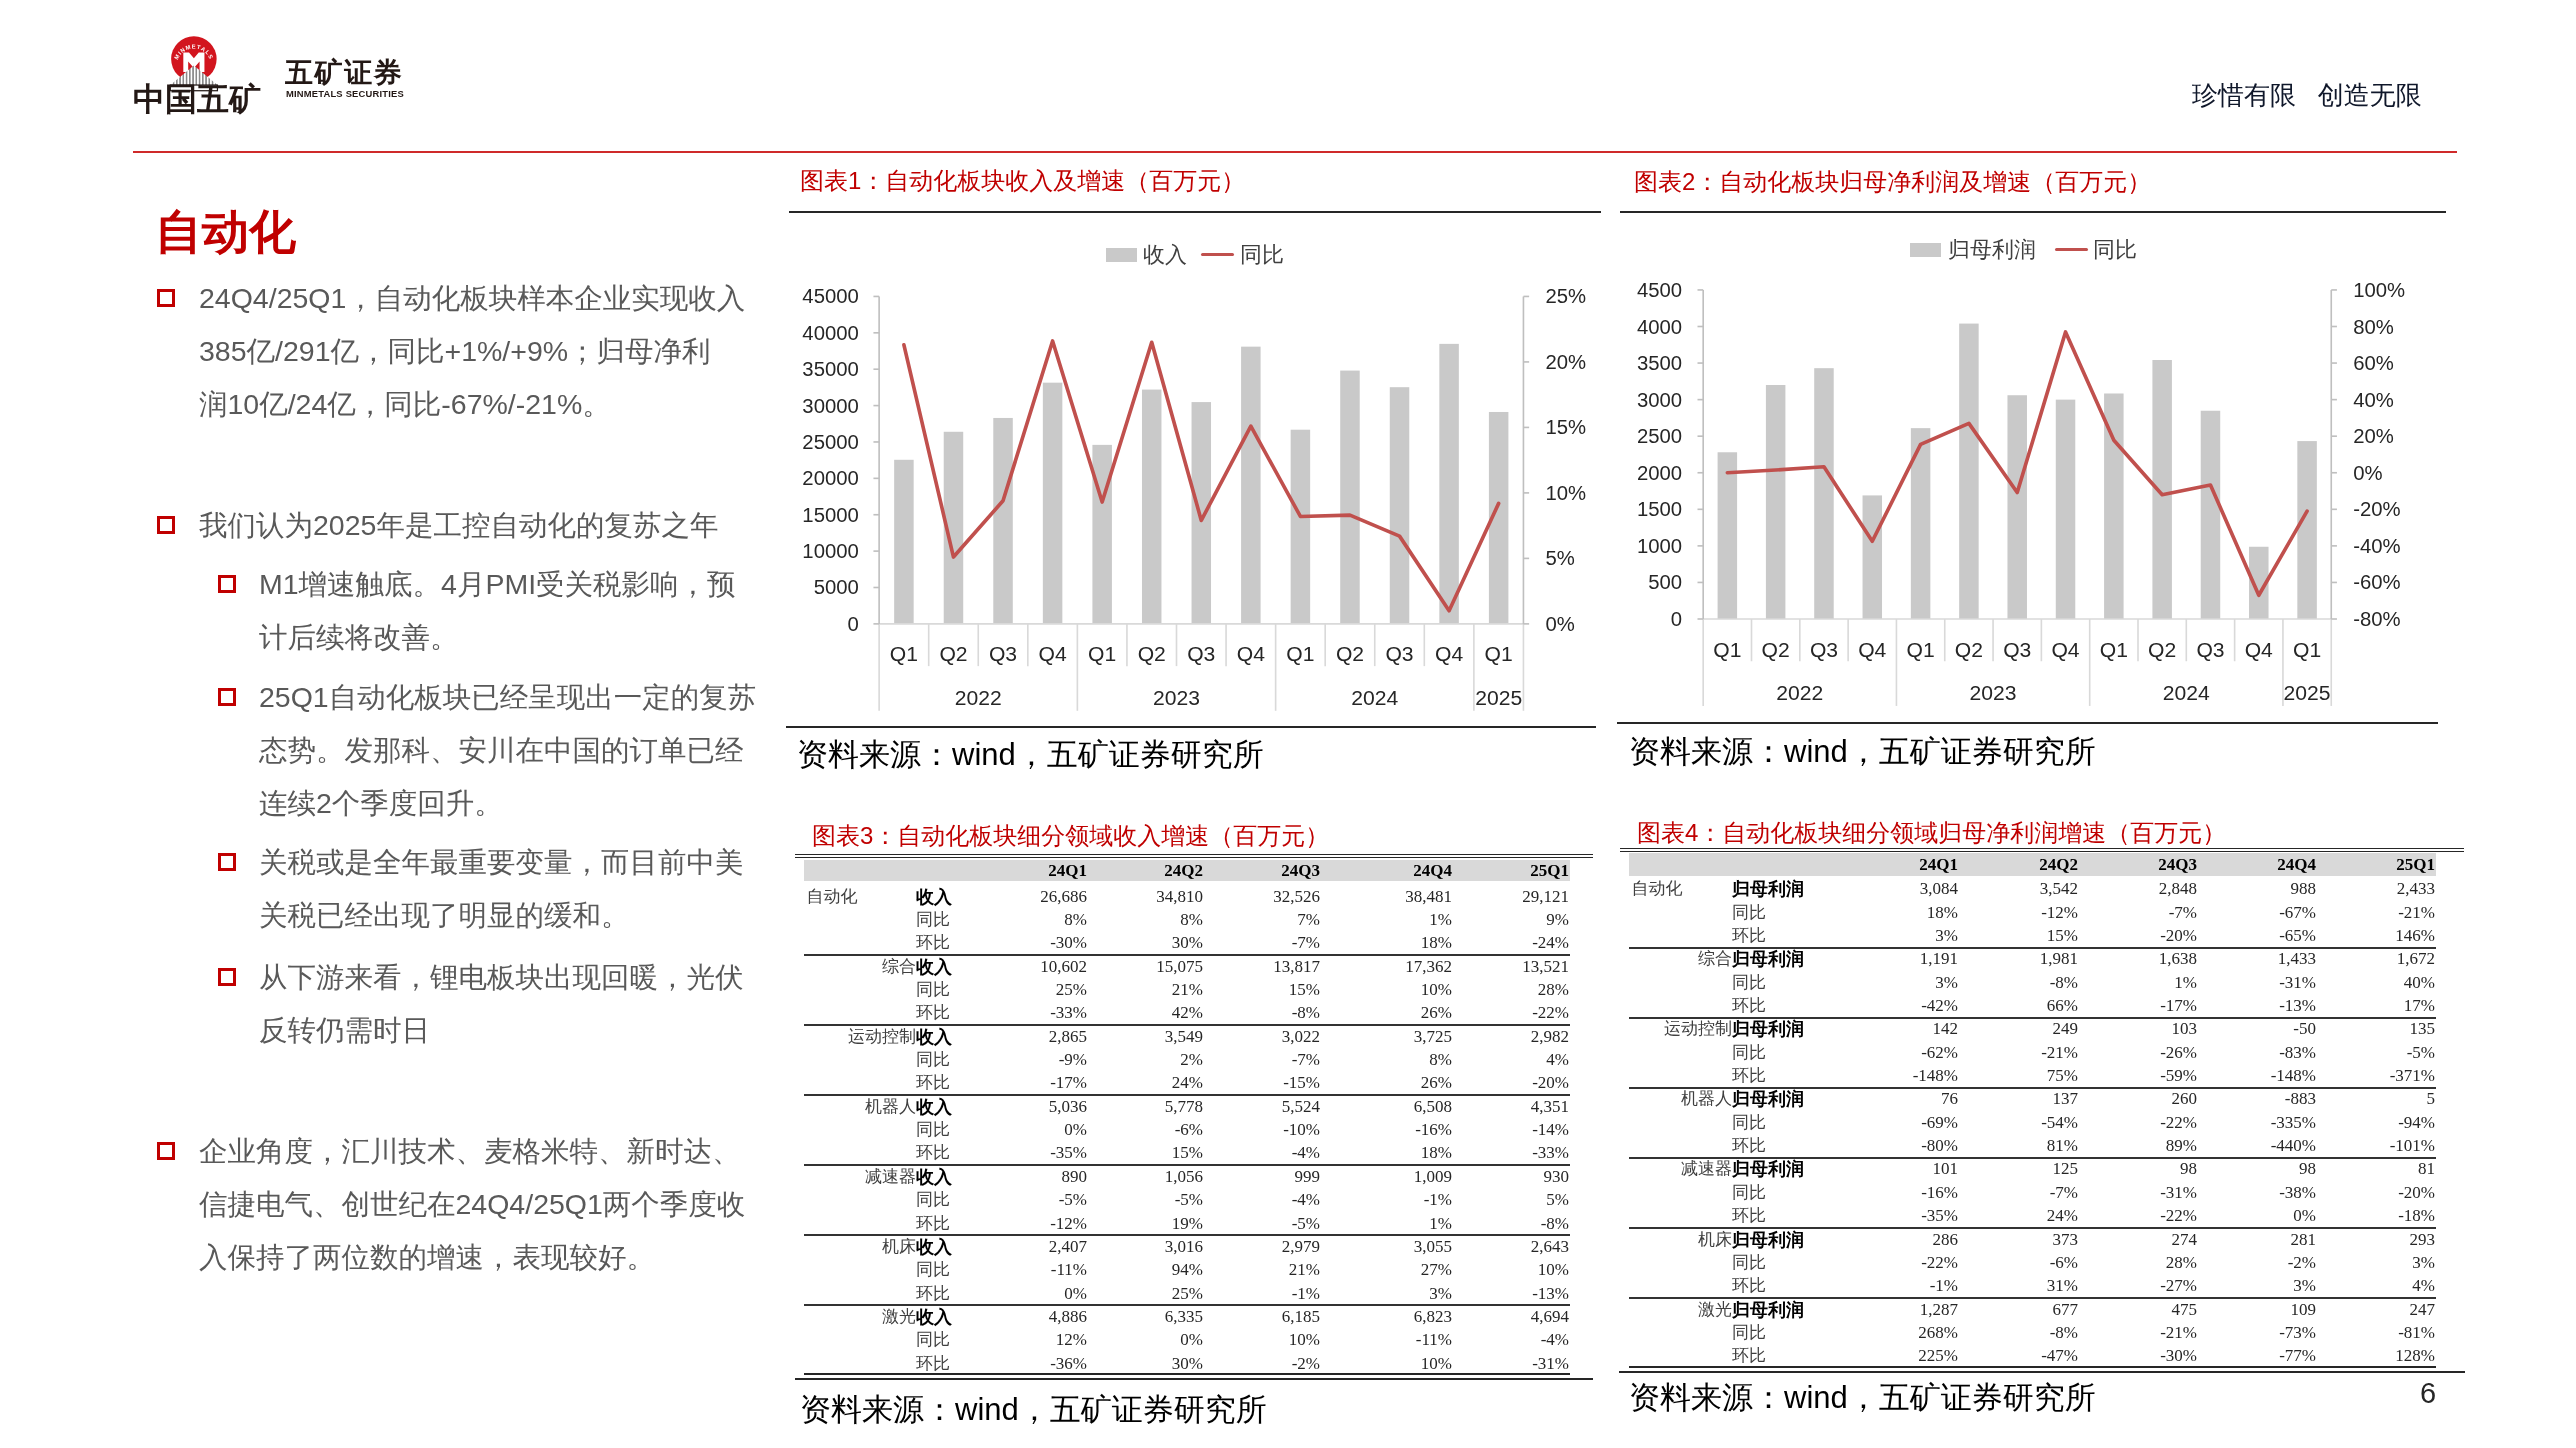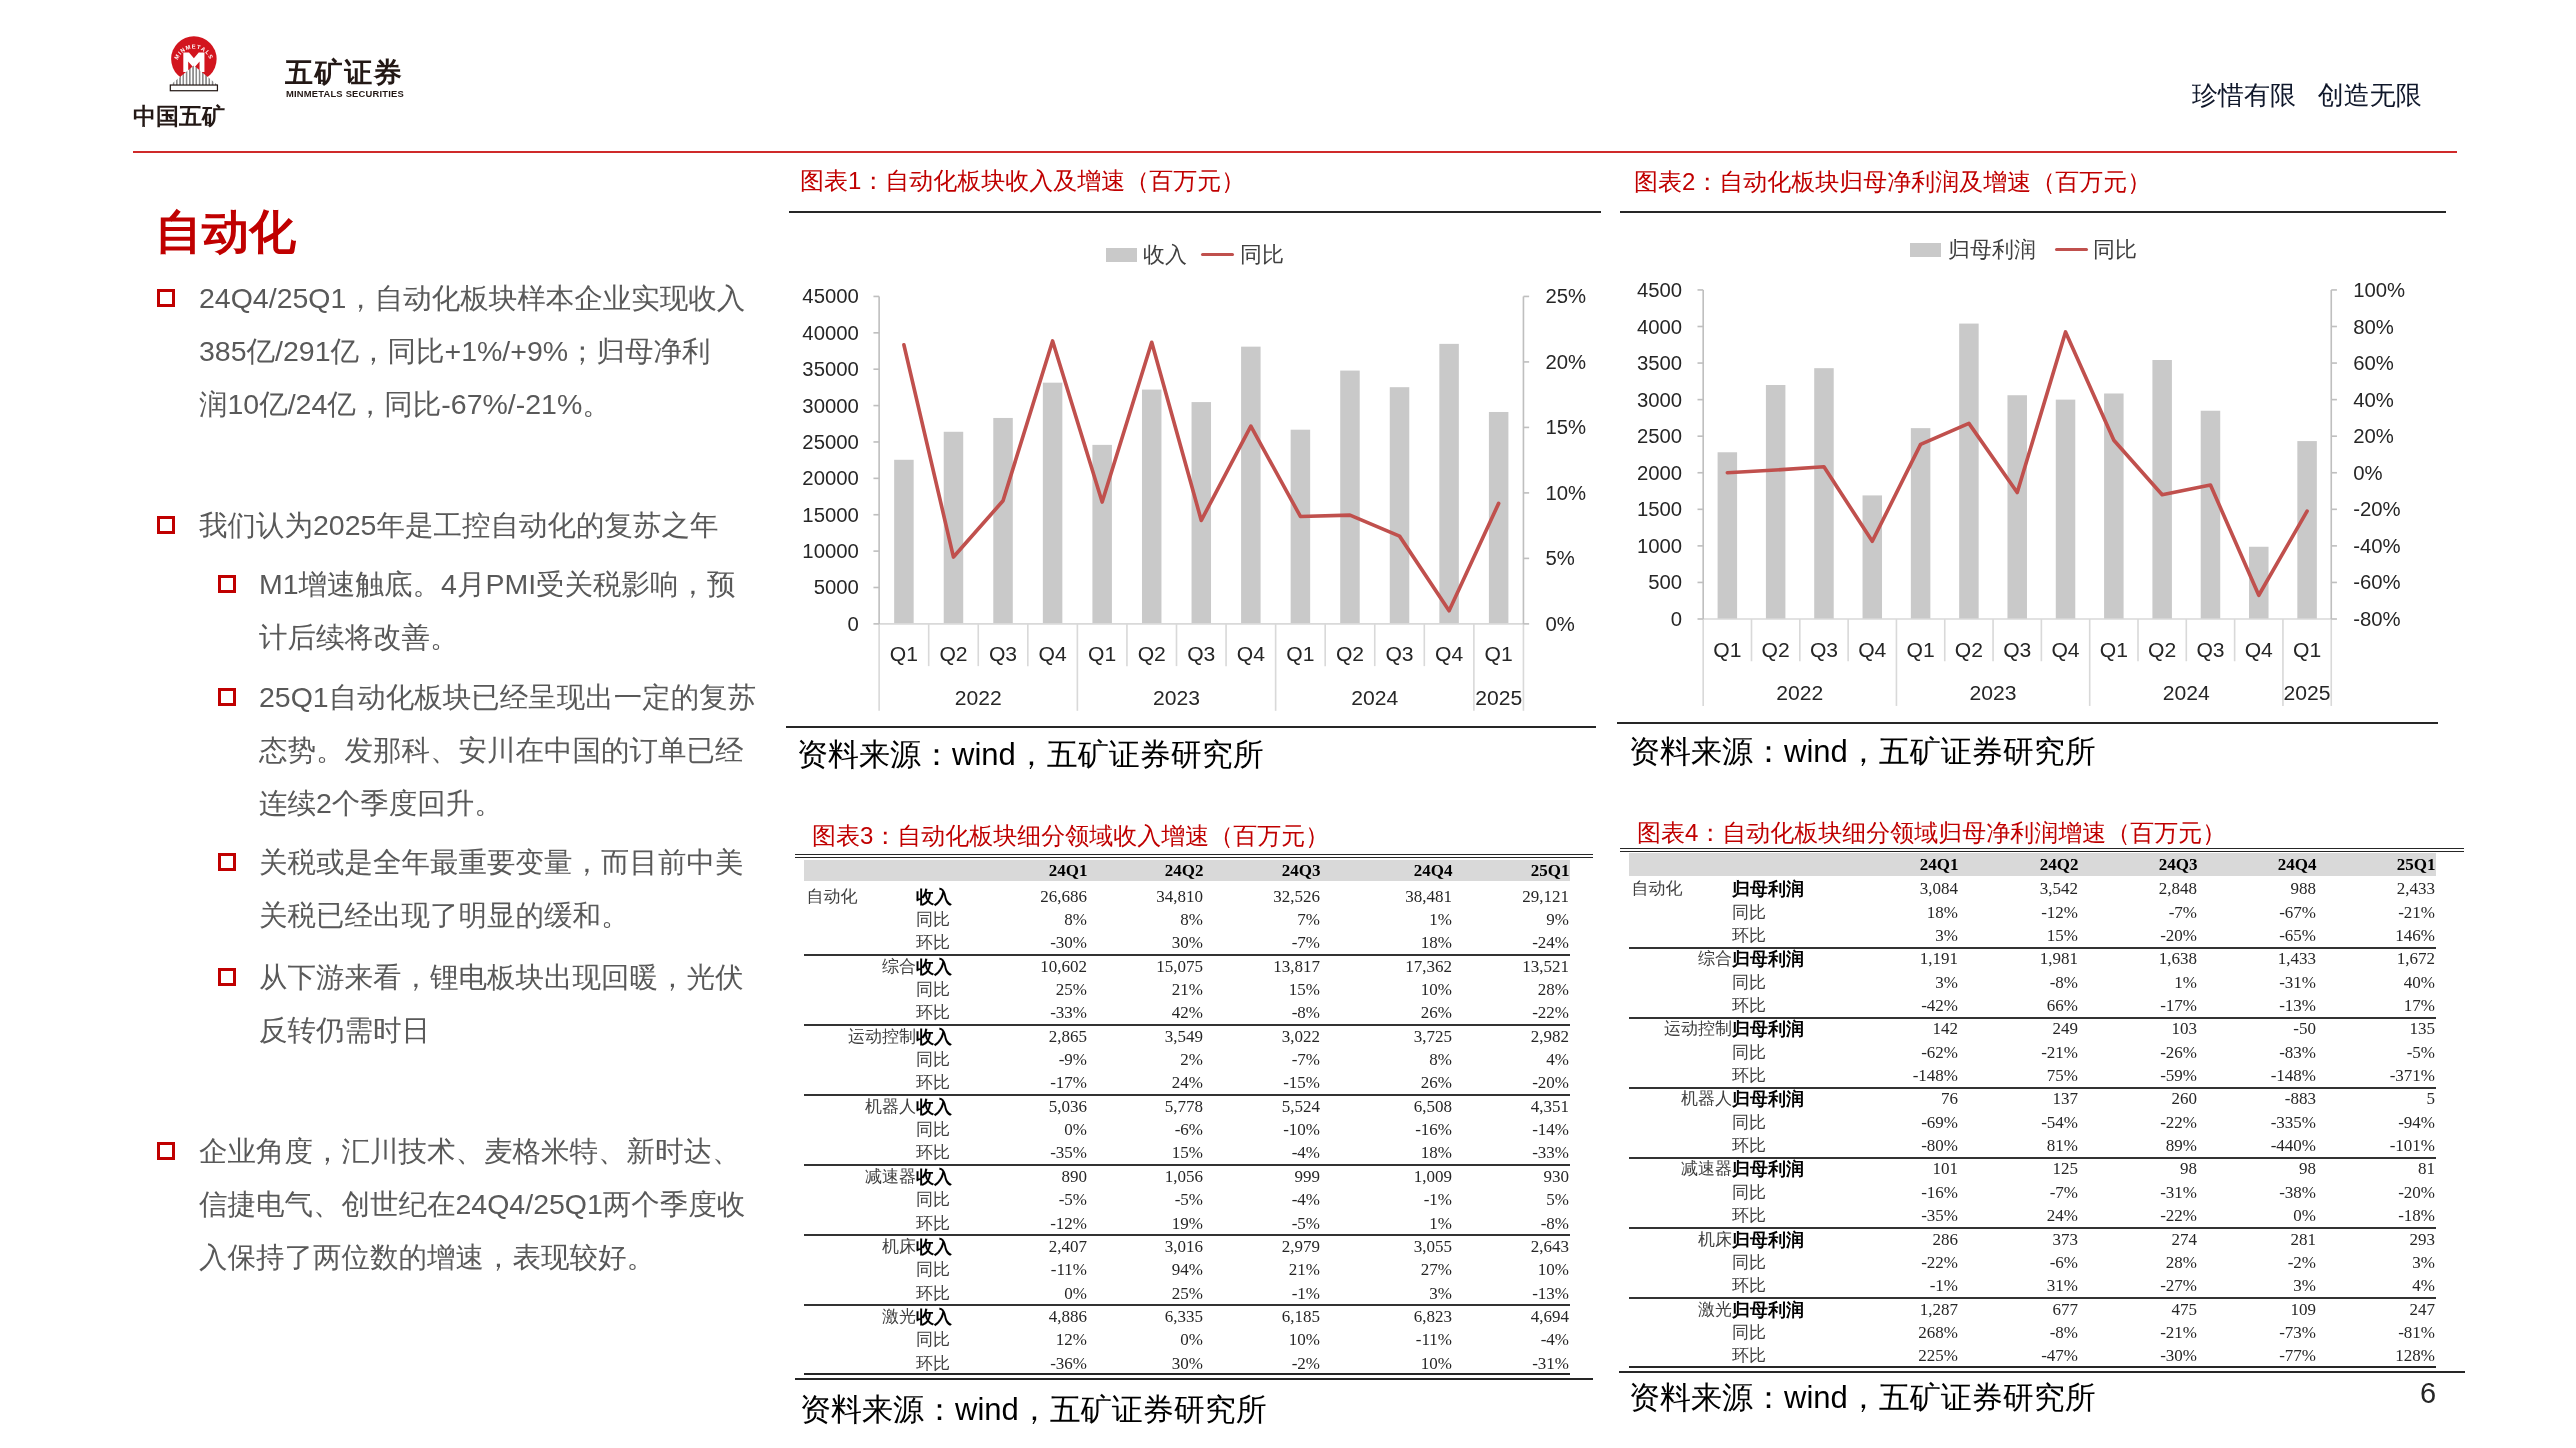--- a/index.html
+++ b/index.html
@@ -1,19 +1,19 @@
 <!DOCTYPE html>
 <html style="font-size:13px"><head>
 <meta charset="utf-8">
 <style>
 *{box-sizing:border-box;}
 html,body{margin:0;padding:0;}
 body{width:2576px;height:1449px;position:relative;overflow:hidden;background:#ffffff;font-family:"Liberation Sans","DejaVu Sans",sans-serif;color:#262626;}
 .abs{position:absolute;white-space:nowrap;}
-.brand-cn{left:133px;top:99px;font-size:23px;font-weight:bold;color:#231815;line-height:34px;}
+.brand-cn{left:133px;top:82px;font-size:32px;font-weight:bold;color:#231815;line-height:34px;}
 .sec-cn{left:285px;top:57px;font-size:28px;font-weight:bold;color:#231815;line-height:31px;letter-spacing:1.6px;}
 .sec-en{left:286px;top:88px;font-size:9.4px;font-weight:bold;color:#231815;line-height:11.4px;letter-spacing:0.2px;}
 .tagline{left:2192px;top:80px;font-size:26px;color:#0f172a;line-height:31px;word-spacing:14.6px;}
 .header-rule{left:133px;top:151px;width:2324px;height:2.4px;background:#cf2a2a;}
 .section-title{left:155px;top:205px;font-size:47px;font-weight:bold;color:#c00000;line-height:54px;}
 .bullet{position:absolute;font-size:28.5px;line-height:53px;color:#595959;white-space:nowrap;}
 .bullet .sq{position:absolute;top:17px;width:18px;height:18px;border:3.7px solid #c00000;background:#fff;}
 .bullet.lvl1 .sq{left:-42px;}
 .bullet.lvl2 .sq{left:-41px;}
 .fig-title{font-size:24px;color:#c00000;line-height:36px;}
@@ -21,21 +21,21 @@
 .rule-double{position:absolute;border-top:1.6px solid #262626;border-bottom:0.8px solid #262626;height:4.1px;}
 .source{font-size:31px;color:#000;line-height:36px;}
 .legend-sq{position:absolute;width:31px;height:14px;background:#c9c9c9;}
 .legend-line{position:absolute;width:33px;height:3.3px;background:#c0504d;border-radius:1.6px;}
 .legend-text{position:absolute;font-size:22px;line-height:28px;color:#404040;white-space:nowrap;}
 svg.chart{position:absolute;overflow:visible;}
 svg.chart text{font-family:"Liberation Sans","DejaVu Sans",sans-serif;font-size:25px;fill:#262626;}
 svg.chart text.cat{font-size:26px;}
 .page-num{left:2420px;top:1375px;font-size:29px;color:#262626;line-height:36px;}
 .tbl-root{position:absolute;left:0;top:0;width:0;height:0;}
-.tbl-band{position:absolute;background:#d9d9d9;display:flex;align-items:center;font-family:"Liberation Serif","DejaVu Serif",serif;font-weight:bold;font-size:17px;color:#000;justify-content:center;}
+.tbl-band{position:absolute;background:#d9d9d9;display:flex;align-items:center;font-family:"Liberation Serif","DejaVu Serif",serif;font-weight:bold;font-size:17px;color:#000;}
 .tbl-row{position:absolute;display:flex;align-items:center;font-family:"Liberation Serif","DejaVu Serif",serif;font-size:17px;}
 .tbl-row>div,.tbl-band>div{flex:none;white-space:nowrap;overflow:visible;}
 .c-name{text-align:right;color:#404040;}
 .c-name.first{text-align:left;padding-left:2.4px;}
 .c-metric{text-align:left;color:#404040;}
 .c-metric.bold{font-weight:bold;color:#000;font-size:18px;}
 .c-val{text-align:right;color:#262626;}
 .tbl-sep{position:absolute;height:1.6px;background:#333;}
 </style>
 </head>

